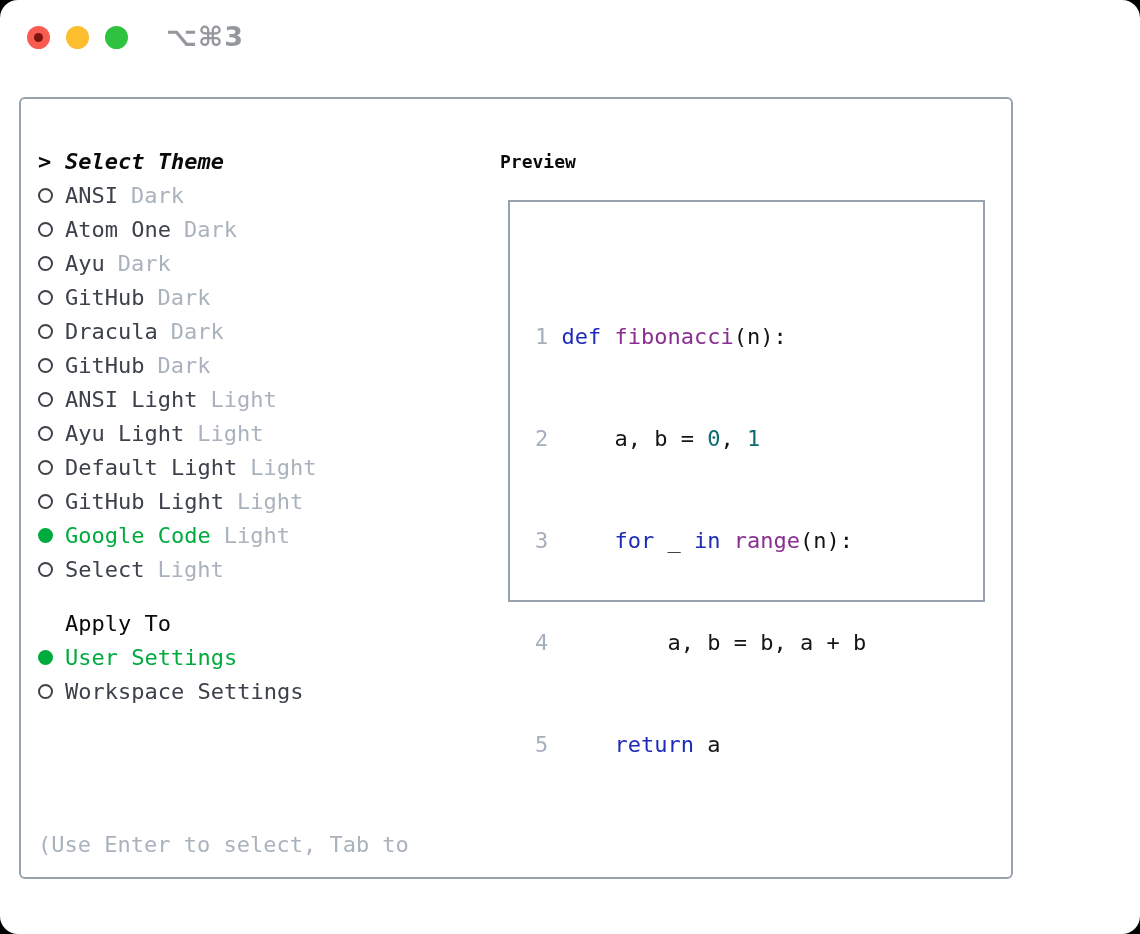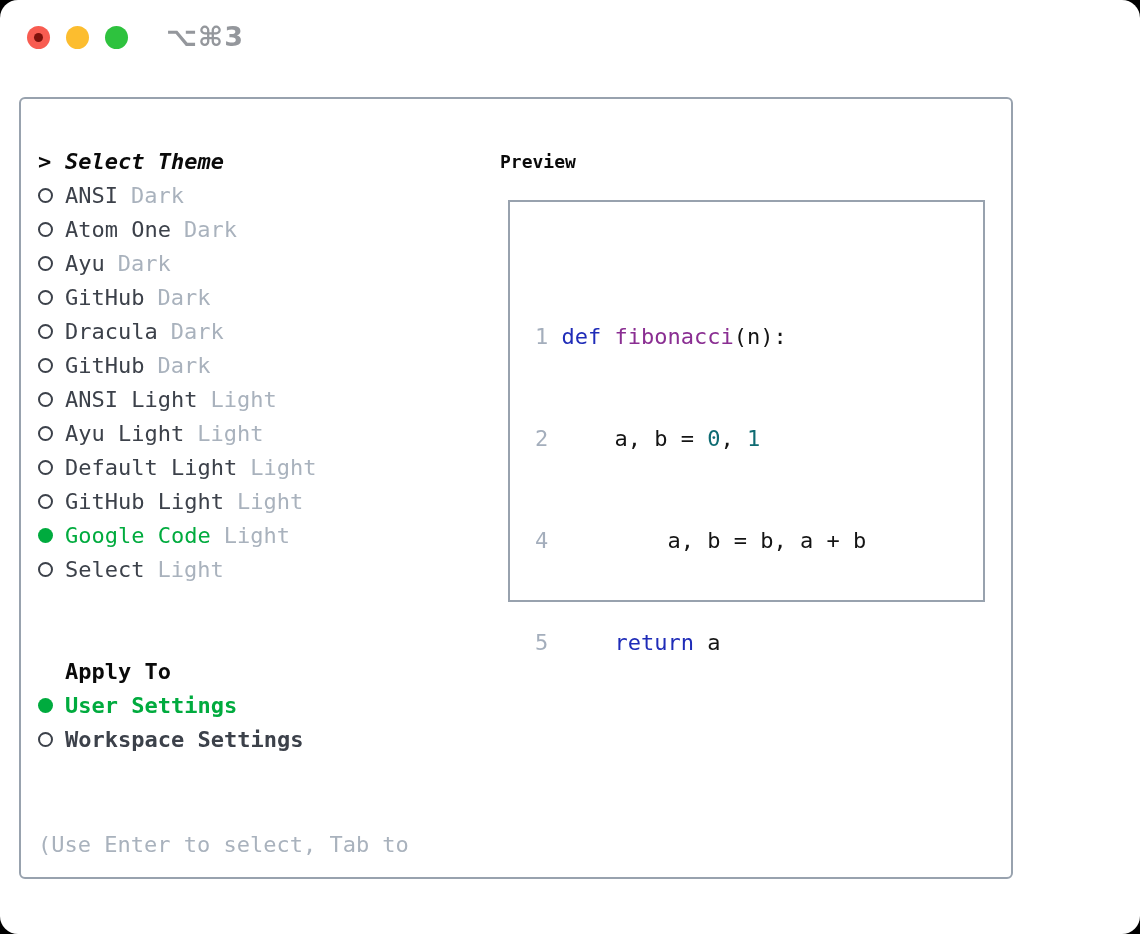--- a/index.html
+++ b/index.html
@@ -18,21 +18,21 @@
     position:absolute;left:166px;top:21px;font-family:"DejaVu Sans","Liberation Sans",sans-serif;
     font-size:27px;font-weight:600;color:var(--title_gray);letter-spacing:1px;
   }
   
   .panel{
     position:absolute;left:19px;top:97px;width:994px;height:782px;
     box-sizing:border-box;border:2px solid var(--border_gray);border-radius:6px;
   }
   
   .list{position:absolute;left:38px;top:144px;}
-  .applylist{position:absolute;left:38px;top:654px;font-weight:bold;}
+  .applylist{position:absolute;left:38px;top:606px;}
   .row{display:flex;align-items:center;height:34px;font-size:22px;color:var(--item_text);white-space:pre;}
   .mk{width:27px;display:flex;align-items:center;flex:none;}
   .focus-caret{font-weight:bold;color:var(--header_black);font-size:22px;}
   .circle{width:15px;height:15px;box-sizing:border-box;border:2px solid var(--item_text);border-radius:50%;}
   .row.selected .circle{border:none;background:var(--selection_green);}
   .row.selected .nm{color:var(--selection_green);}
   .hdr{font-weight:bold;color:var(--header_black);font-style:italic;}
   .hdr2{color:var(--header_black);}
   .variant{color:var(--muted_gray);margin-left:13px;}
   .hint{position:absolute;left:38px;top:760px;font-size:22px;line-height:34px;color:var(--muted_gray);white-space:pre;}
@@ -146,20 +146,21 @@
   <div class="hint">
     <div>(Use Enter to select, Tab to</div>
     <div>change focus)</div>
   </div>
 
   <div class="pvtitle">Preview</div>
   <div class="pvbox"></div>
   <div class="code">
     <div class="cl"><span class="ln">1 </span><span class="kw">def</span><span class="pl"> </span><span class="fn">fibonacci</span><span class="pl">(n):</span></div>
     <div class="cl"><span class="ln">2 </span><span class="pl">    a, b = </span><span class="num">0</span><span class="pl">, </span><span class="num">1</span></div>
+    <div class="cl"><span class="ln">3 </span><span class="pl">    </span><span class="kw">for</span><span class="pl"> _ </span><span class="kw">in</span><span class="pl"> </span><span class="fn">range</span><span class="pl">(n):</span></div>
     <div class="cl"><span class="ln">4 </span><span class="pl">        a, b = b, a + b</span></div>
     <div class="cl"><span class="ln">5 </span><span class="pl">    </span><span class="kw">return</span><span class="pl"> a</span></div>
     <div class="cl"></div>
     <div class="cl"></div>
     
     
   </div>
 
 </div>
 

